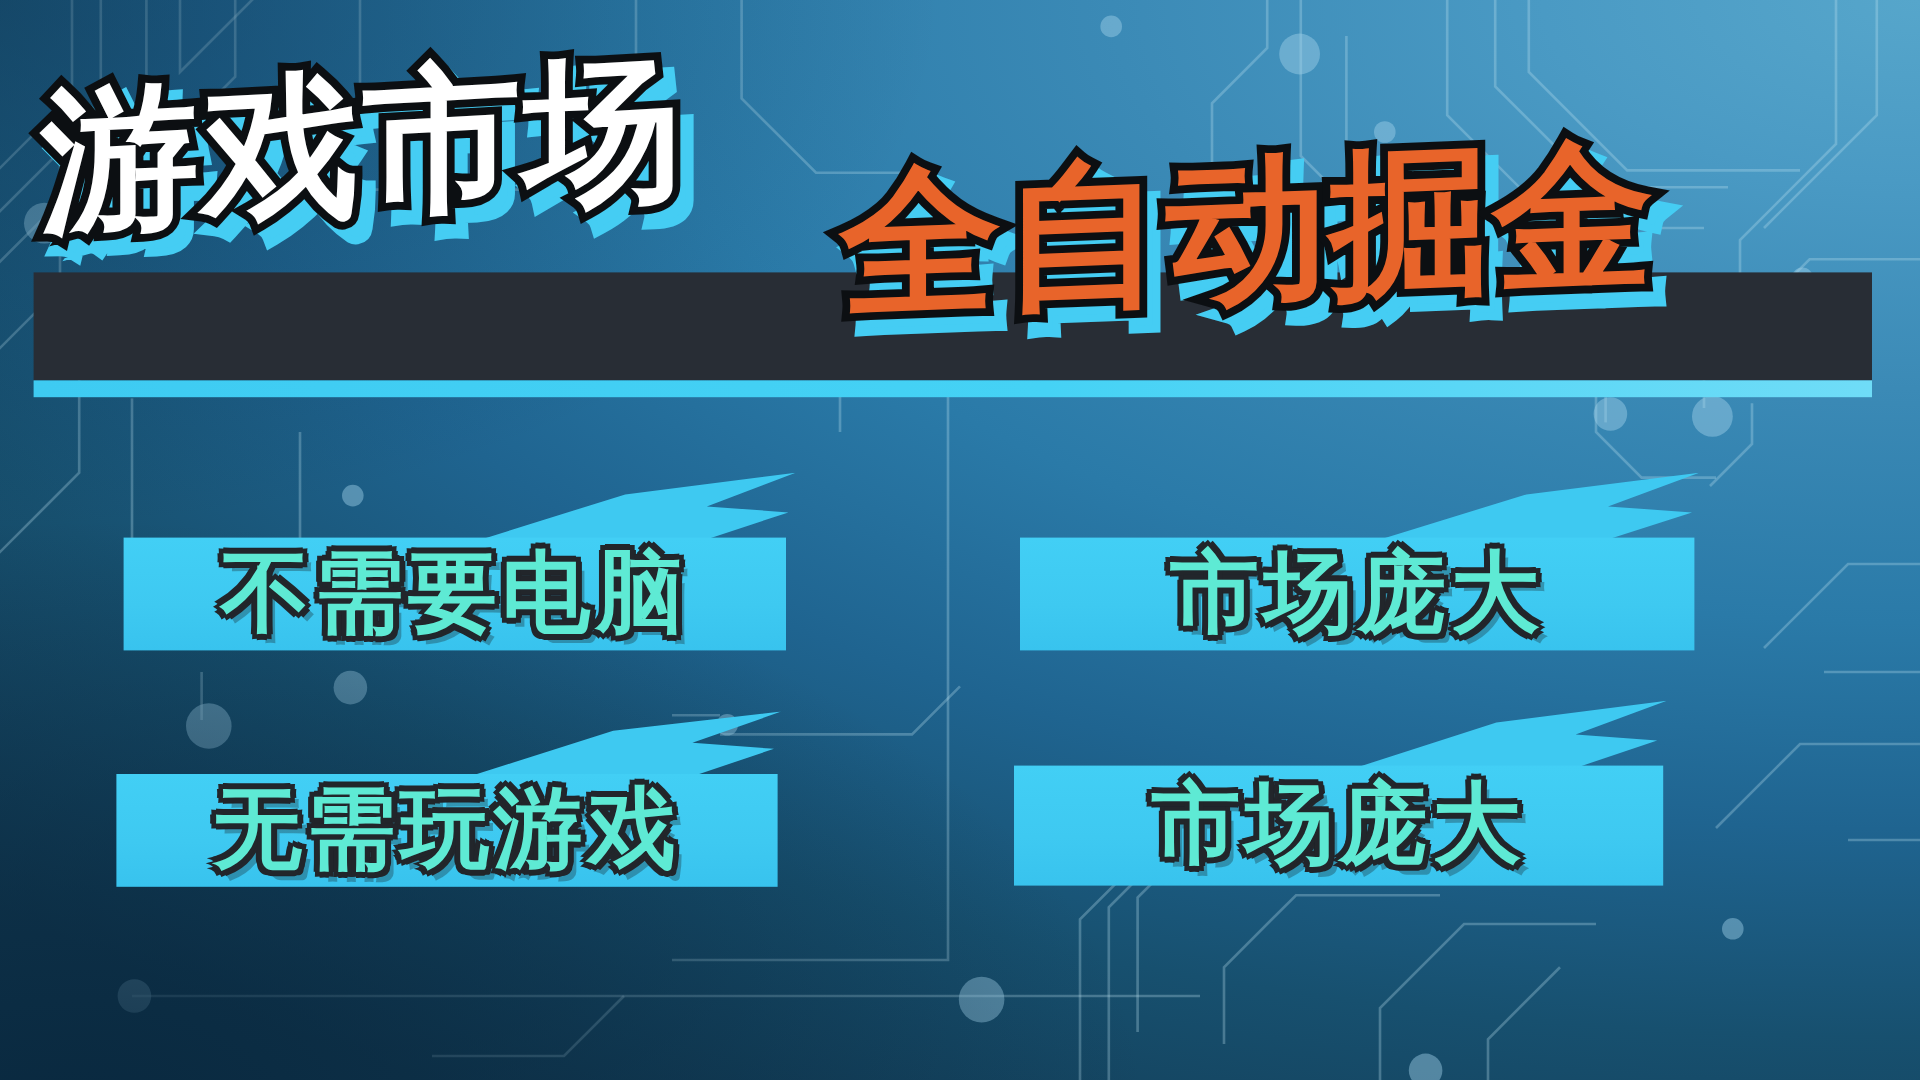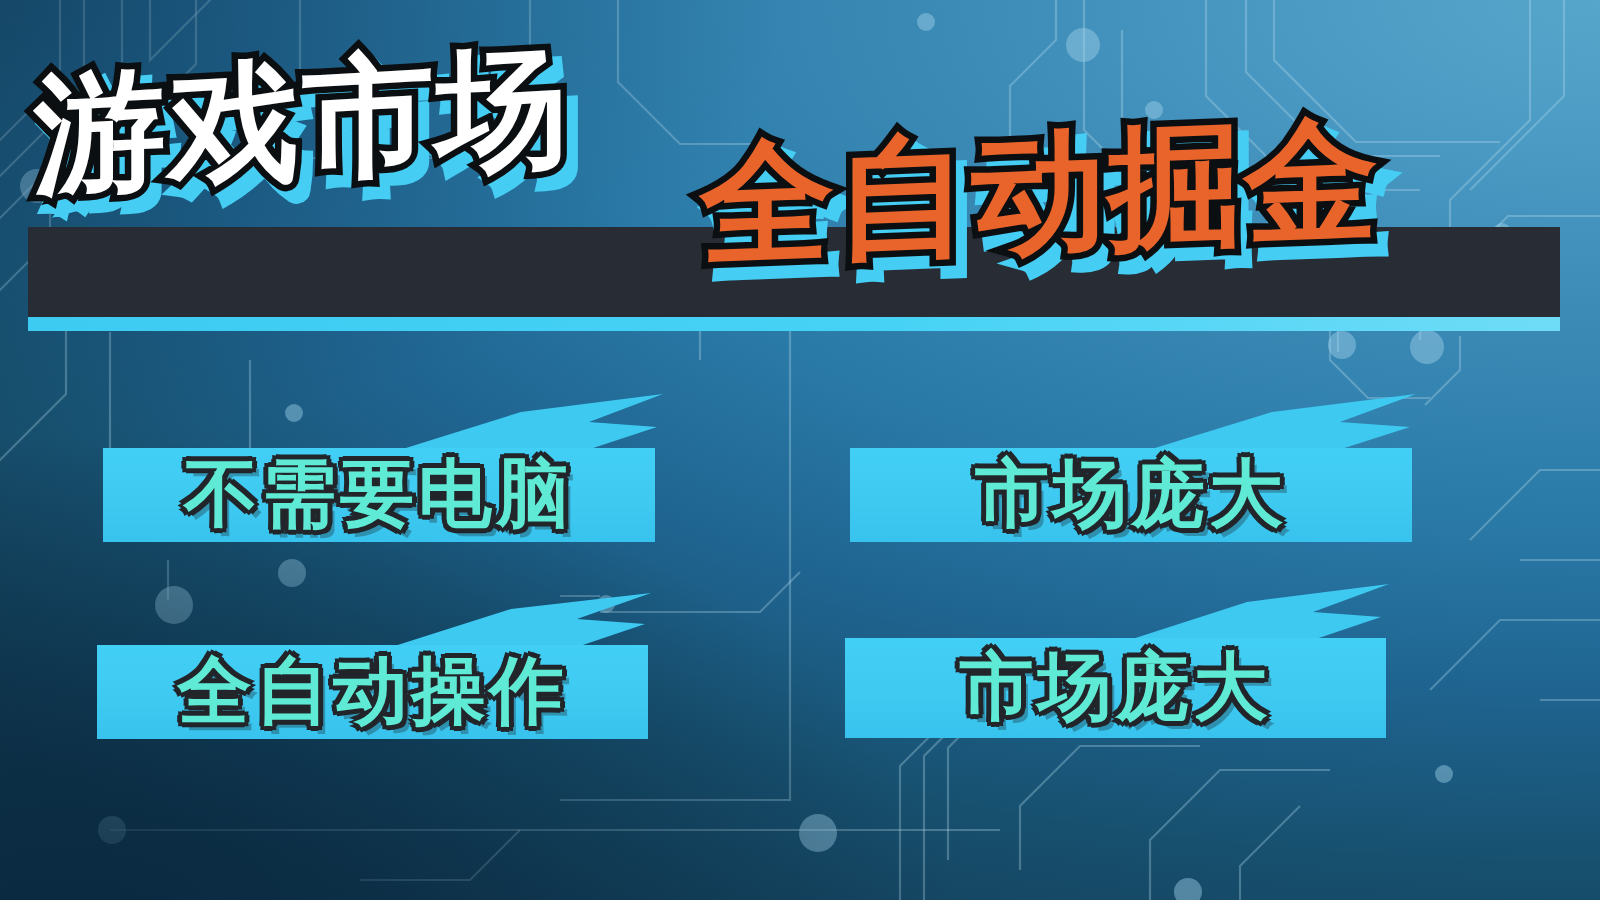--- a/index.html
+++ b/index.html
@@ -242,21 +242,21 @@
     </svg>
     <div class="plate"></div>
     <div class="label">市场庞大</div>
   </div>
 
   <div class="feature" id="feat-2">
     <svg class="bolt" style="left:288px; top:-52px;" width="266" height="58" viewBox="0 0 266 58">
       <polygon points="266,0 192,26 260,31 186,56 0,56 126,16" fill="#3ec9f1"></polygon>
     </svg>
     <div class="plate"></div>
-    <div class="label">全自动操作</div>
+    <div class="label">无需玩游戏</div>
   </div>
 
   <div class="feature" id="feat-3">
     <svg class="bolt" style="left:278px; top:-54px;" width="266" height="60" viewBox="0 0 266 60">
       <polygon points="266,0 190,28 258,33 184,58 0,58 124,18" fill="#3ec9f1"></polygon>
     </svg>
     <div class="plate"></div>
     <div class="label">市场庞大</div>
   </div>
 

